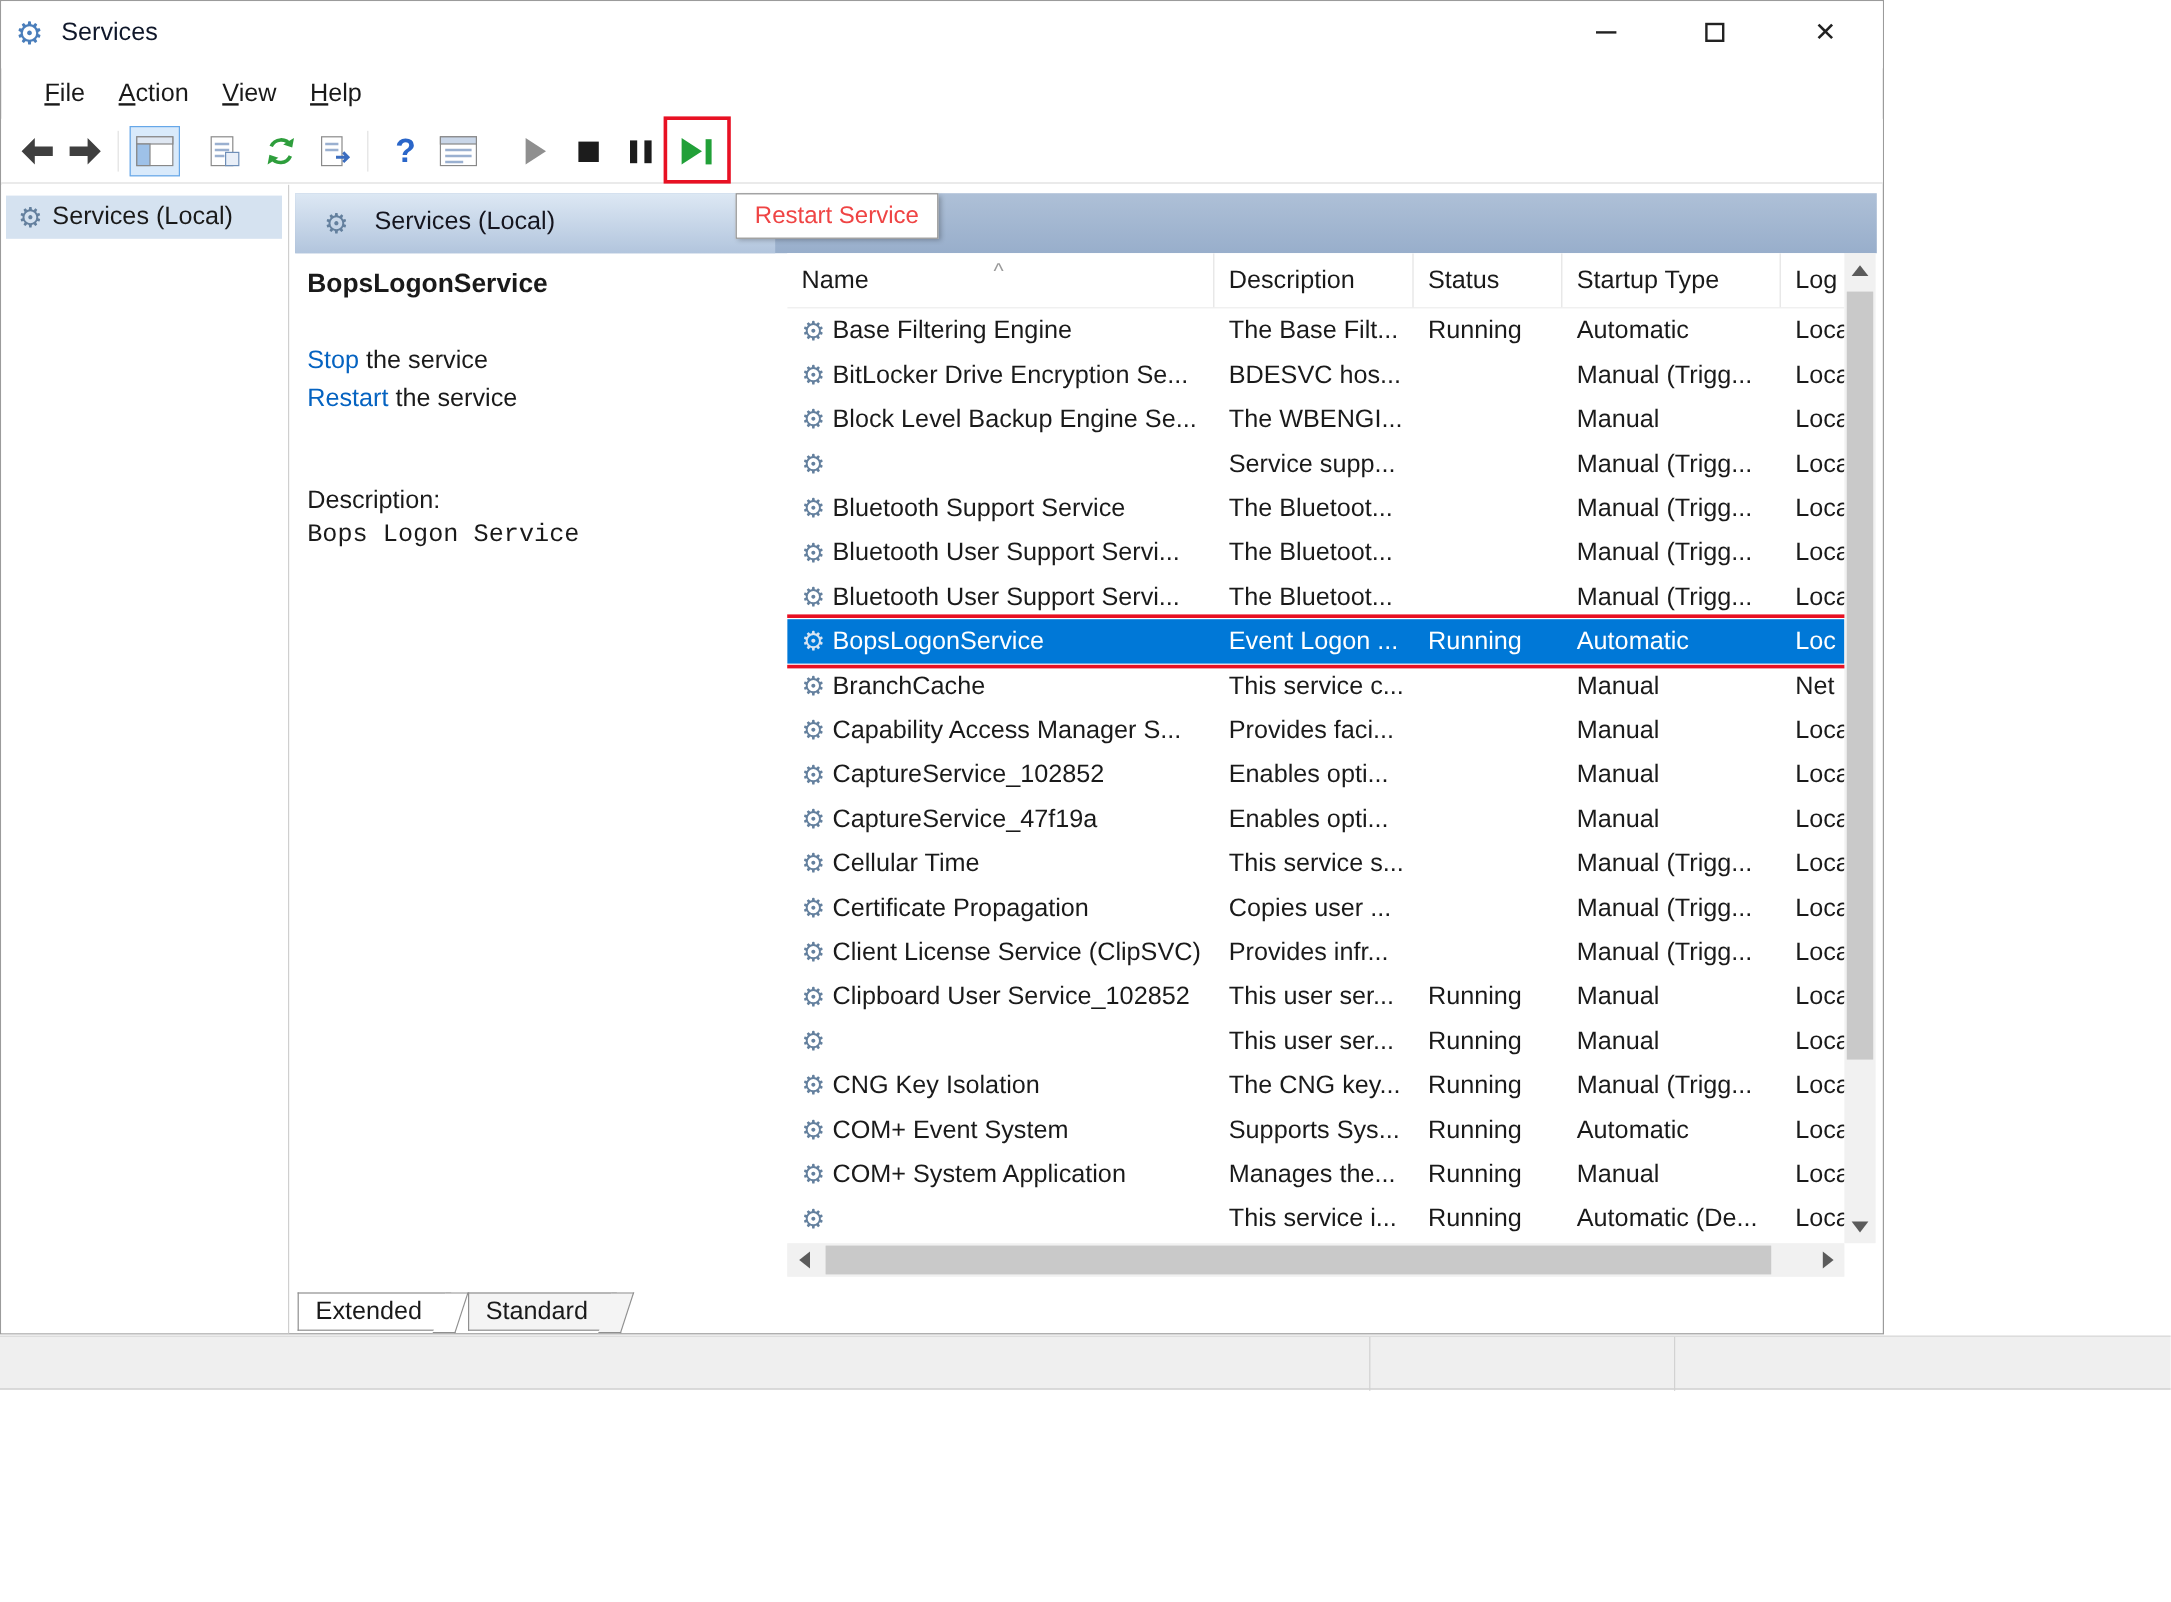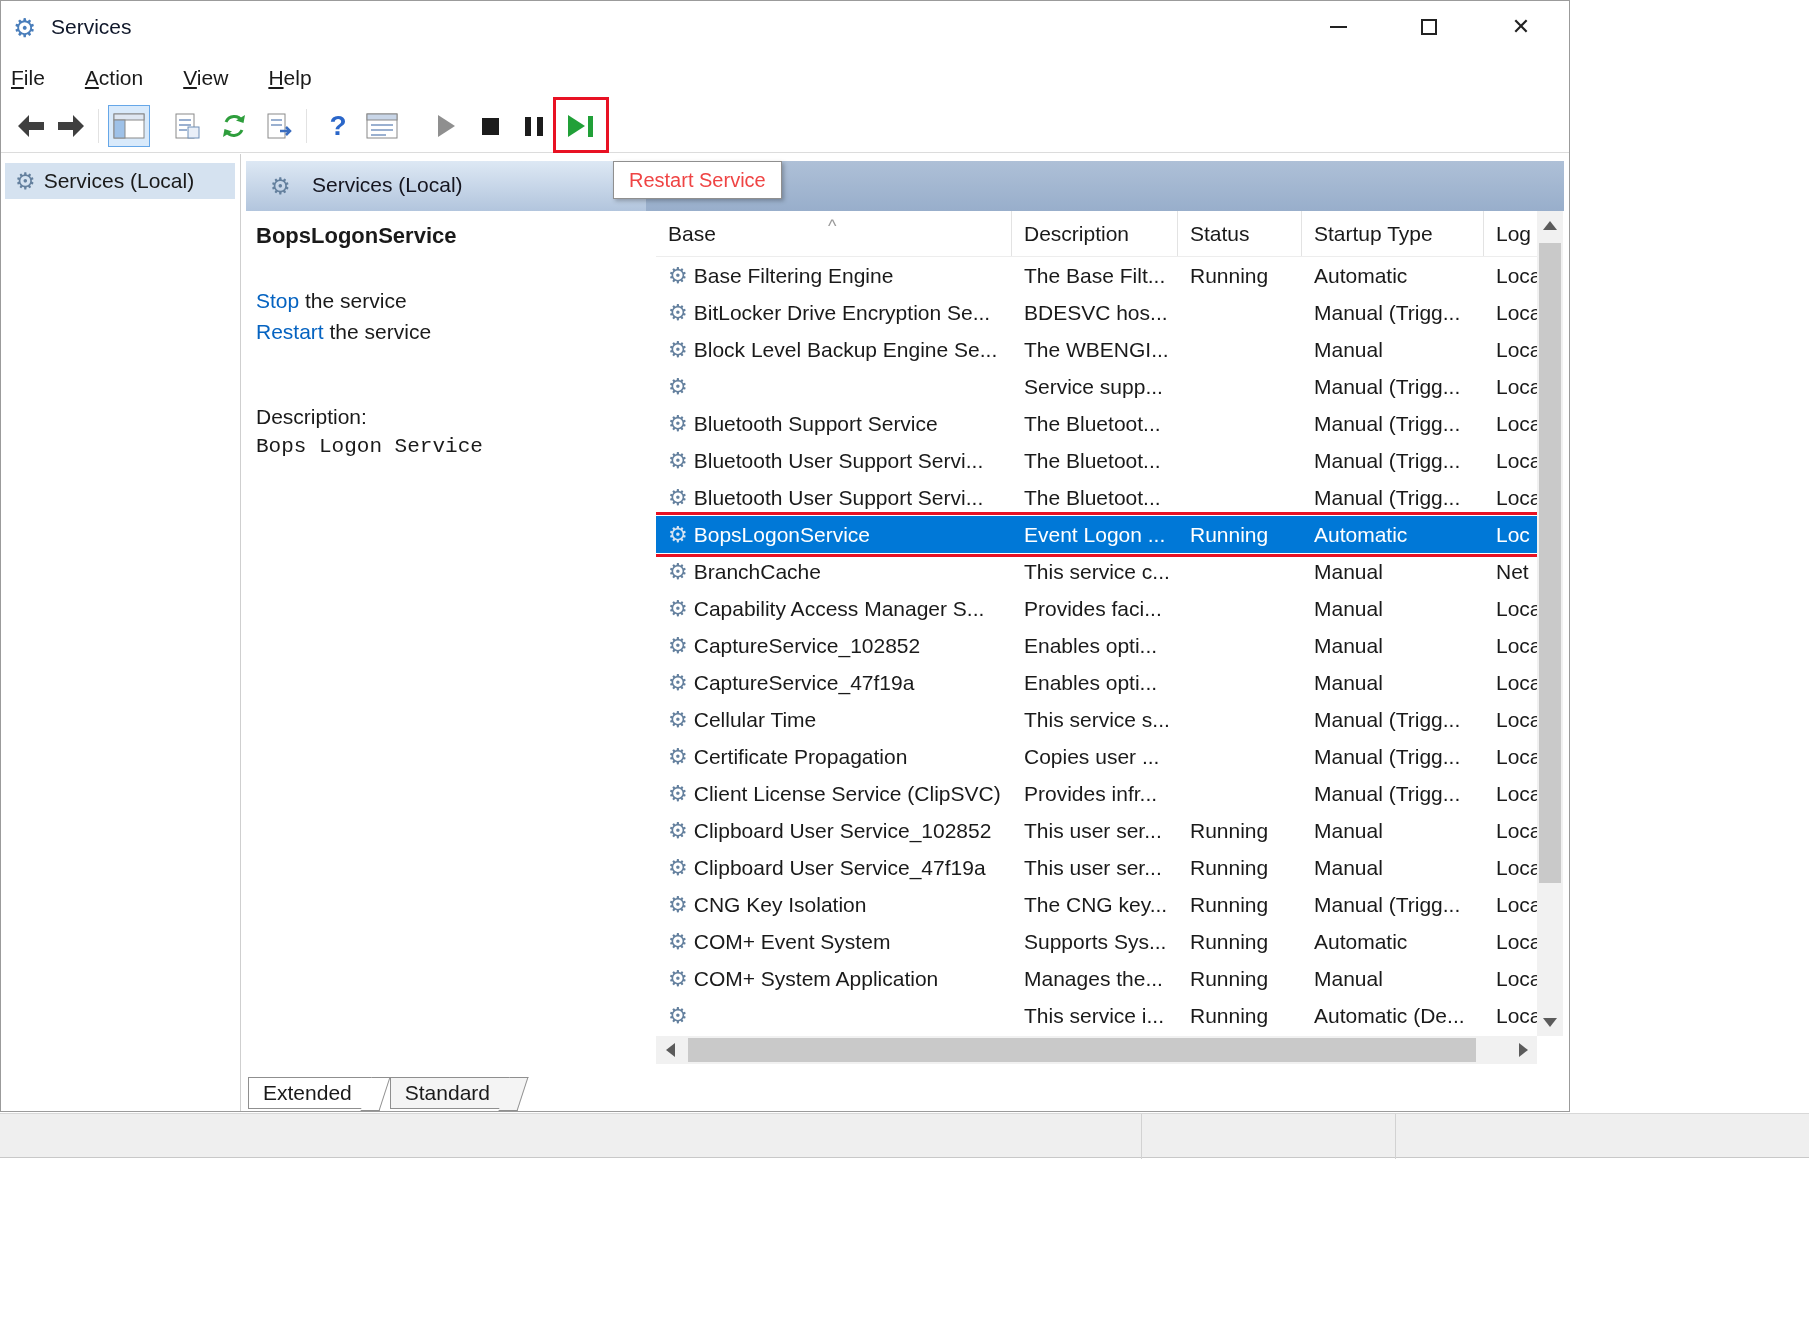--- a/index.html
+++ b/index.html
@@ -18,21 +18,21 @@
   .app-icon { position:absolute; left:12px; top:12px; font-size:26px; color:#4a7ebb; }
   .title { position:absolute; left:50px; top:14px; font-size:21px; color:#0f172a; }
   .win-btn { position:absolute; top:0; width:62px; height:52px; display:flex;
     align-items:center; justify-content:center; color:#222; font-size:22px; }
   .win-btn.min { left:1306px; } .win-btn.max { left:1397px; } .win-btn.close { left:1489px; }
   .min-glyph { width:17px; border-top:2px solid #222; display:block; }
   .max-glyph { width:16px; height:16px; border:2px solid #222; display:block; }
 
   
   .menubar { position:absolute; left:0; top:56px; width:100%; height:42px;
-    display:flex; align-items:center; gap:40px; padding-left:10px; font-size:21px; }
+    display:flex; align-items:center; gap:28px; padding-left:36px; font-size:21px; }
   .menu-item u { text-decoration:underline; }
 
   
   .toolbar { position:absolute; left:0; top:98px; width:100%; height:54px;
     background:#fff; border-bottom:1px solid #dcdcdc; }
   .tbtn { position:absolute; top:104px; width:42px; height:42px; display:flex;
     align-items:center; justify-content:center; }
   .tbtn.toggled { background:#d9eafb; border:1px solid #66a7e8; }
   .tsep { position:absolute; top:108px; width:1px; height:34px; background:#e2e2e2; }
   .help-glyph { font-size:28px; font-weight:bold; color:#2a66c9; }
@@ -249,21 +249,21 @@
       <a class="link">Restart</a><span> the service</span>
     </div>
     <div class="info-line desc-label">Description:</div>
     <div class="info-line desc-text">Bops Logon Service</div>
   </div>
 
   <div class="listview">
     <div class="lv-header">
       <div class="hcell col-name">
         <span class="sort-caret">^</span>
-        <span>Base</span>
+        <span>Name</span>
       </div>
       <div class="hcell col-desc"><span>Description</span></div>
       <div class="hcell col-status"><span>Status</span></div>
       <div class="hcell col-startup"><span>Startup Type</span></div>
       <div class="hcell col-logon"><span>Log</span></div>
     </div>
     <div id="rows">
     <div class="trow">
       <span class="cell name col-name">
             <span class="gear">⚙</span>
@@ -435,21 +435,20 @@
           </span>
       <span class="cell col-desc">This user ser...</span>
       <span class="cell col-status">Running</span>
       <span class="cell col-startup">Manual</span>
       <span class="cell col-logon">Loca</span>
     </div>
 
     <div class="trow">
       <span class="cell name col-name">
             <span class="gear">⚙</span>
-            <span>Clipboard User Service_47f19a</span>
           </span>
       <span class="cell col-desc">This user ser...</span>
       <span class="cell col-status">Running</span>
       <span class="cell col-startup">Manual</span>
       <span class="cell col-logon">Loca</span>
     </div>
 
     <div class="trow">
       <span class="cell name col-name">
             <span class="gear">⚙</span>

